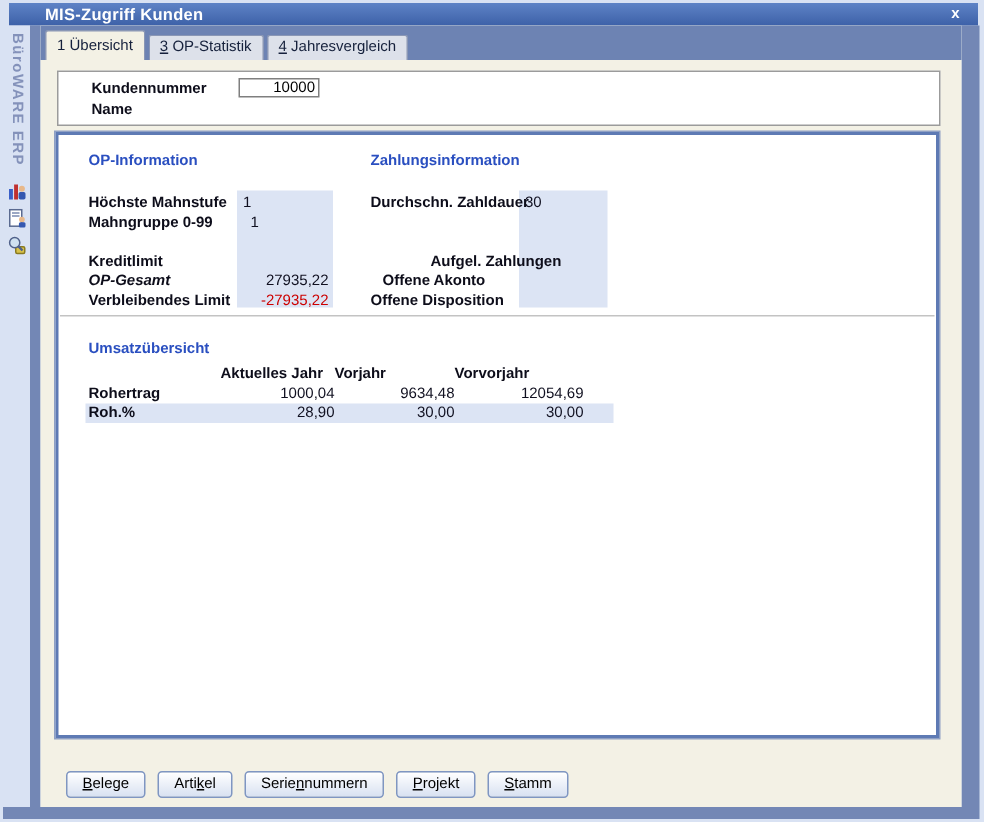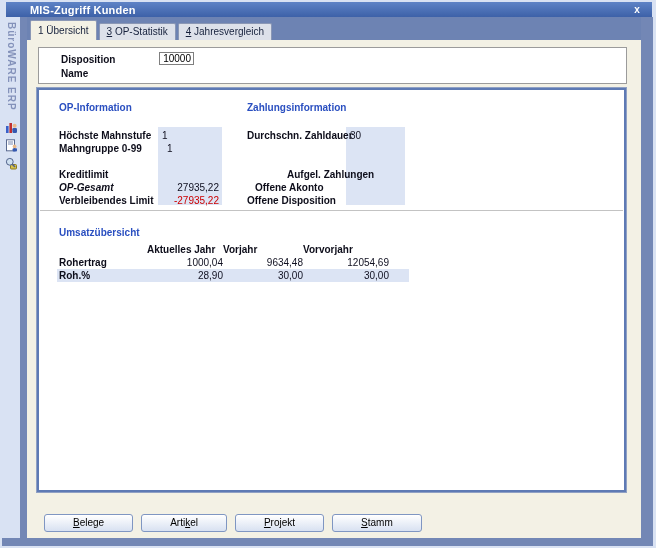--- a/index.html
+++ b/index.html
@@ -51,21 +51,21 @@
          height:13px;align-items:center;box-sizing:border-box;}
   .u-row.header{height:14px;}
   .u-row.stripe{background:#dce4f4;}
   .u-lab{font-size:10px;font-weight:bold;color:#0d0d1a;padding-left:2px;white-space:nowrap;}
   .u-h{font-size:10px;font-weight:bold;color:#0d0d1a;text-align:left;white-space:nowrap;}
   .u-num{font-size:10px;color:#101020;text-align:right;white-space:nowrap;}
   
   .btnrow{position:absolute;left:17px;top:497px;display:flex;gap:8px;}
   .btn{font-size:10px;color:#000;background:linear-gradient(180deg,#ffffff,#d8e1f1);
        border:1px solid #7f96c2;border-radius:3px;height:18px;line-height:16px;
-       padding:0 28px;white-space:nowrap;cursor:default;box-shadow:inset 0 1px 0 #fff;}
+       padding:0 10px;white-space:nowrap;cursor:default;box-shadow:inset 0 1px 0 #fff;}
   .btn u, .tab u{text-decoration:underline;}
 </style>
 </head>
 <body>
 
 <div id="window">
 
   <div class="titlebar">
     <span class="title-text">MIS-Zugriff Kunden</span>
     <span class="close-x">x</span>
@@ -107,22 +107,22 @@
 
   <div class="content">
 
     <div class="tabband">
       <span class="tab active"><span>1 Übersicht</span><u></u><span></span></span>
       <span class="tab"><span></span><u>3</u><span> OP-Statistik</span></span>
       <span class="tab"><span></span><u>4</u><span> Jahresvergleich</span></span>
     </div>
 
     <div class="groupbox">
-      <span class="flbl" style="left:22px;top:6px;">Disposition</span>
-      <input class="finput right" style="left: 120px; top: 4px; width: 35px;" value="10000">
+      <span class="flbl" style="left:22px;top:6px;">Kundennummer</span>
+      <input class="finput right" style="left: 120px; top: 4px; width: 54px;" value="10000">
       <span class="flbl" style="left:22px;top:20px;">Name</span>
     </div>
 
     <div class="panel">
 
       <span class="sect" style="left:20px;top:12px;">OP-Information</span>
       <span class="sect" style="left:208px;top:12px;">Zahlungsinformation</span>
 
       <div class="bluebox" style="left:119px;top:37px;width:64px;height:78px;"></div>
       <div class="bluebox" style="left:307px;top:37px;width:59px;height:78px;"></div>
@@ -166,18 +166,19 @@
           <span class="u-num">28,90</span>
           <span class="u-num">30,00</span>
           <span class="u-num">30,00</span>
         </div>
       </div>
     </div>
 
     <div class="btnrow">
       <button class="btn"><span></span><u>B</u><span>elege</span></button>
       <button class="btn"><span>Arti</span><u>k</u><span>el</span></button>
+      <button class="btn"><span>Serie</span><u>n</u><span>nummern</span></button>
       <button class="btn"><span></span><u>P</u><span>rojekt</span></button>
       <button class="btn"><span></span><u>S</u><span>tamm</span></button>
     </div>
 
   </div>
 </div>
 
 </body></html>

